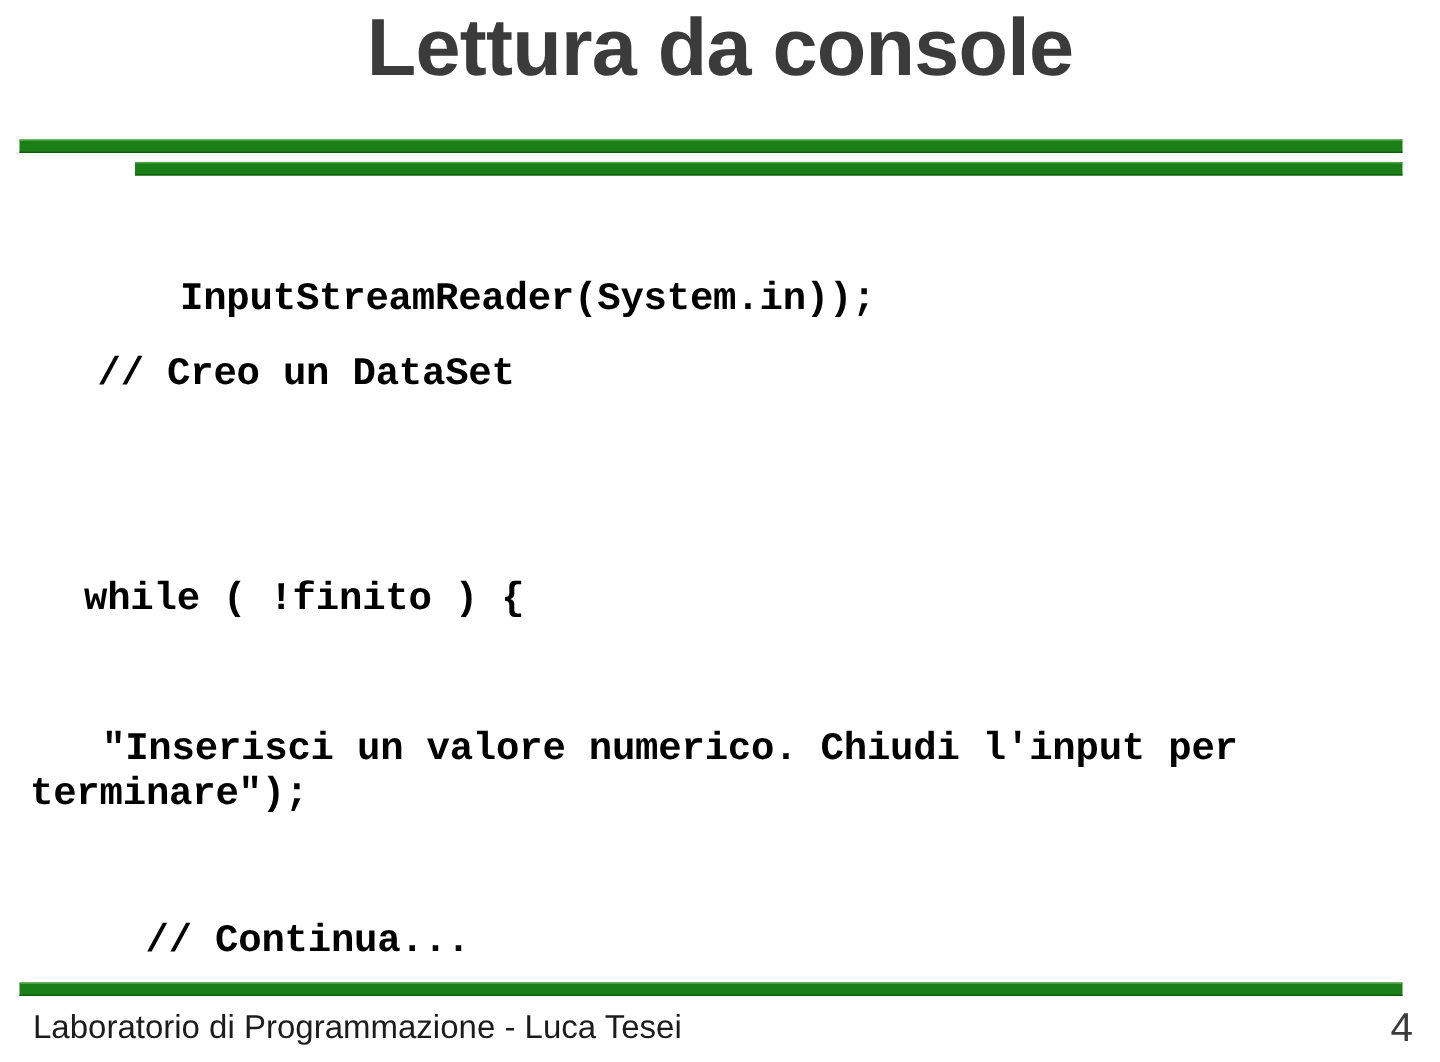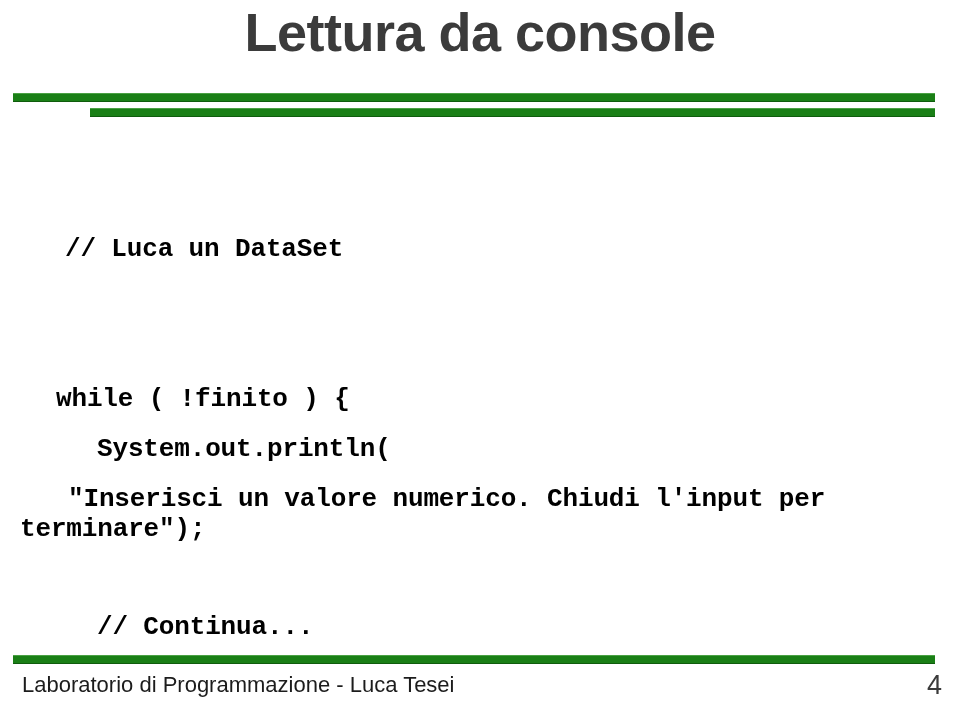--- a/index.html
+++ b/index.html
@@ -121,23 +121,23 @@
 <body>
 
 <div class="slide">
 
   <div class="slide-title">Lettura da console</div>
 
   <div class="rule rule-top"></div>
   <div class="rule rule-second"></div>
 
   <div class="code-body" id="code-body">
-      <div class="code-line" style="left: 65px; top: 106px;">// Luca un DataSet</div>
+      <div class="code-line" style="left: 120px; top: 56px;">InputStreamReader(System.in));</div>
+      <div class="code-line" style="left: 65px; top: 106px;">// Creo un DataSet</div>
       <div class="code-line" style="left: 56px; top: 256px;">while ( !finito ) {</div>
-      <div class="code-line" style="left: 97px; top: 306px;">System.out.println(</div>
       <div class="code-line wrap" style="left: 20px; top: 356px; text-indent: 48px;">"Inserisci un valore numerico. Chiudi l'input per terminare");</div>
       <div class="code-line" style="left: 97px; top: 484px;">// Continua...</div>
     </div>
 
   <div class="rule rule-footer"></div>
 
   <div class="footer-text">Laboratorio di Programmazione - Luca Tesei</div>
 
   <div class="footer-page">4</div>
 

